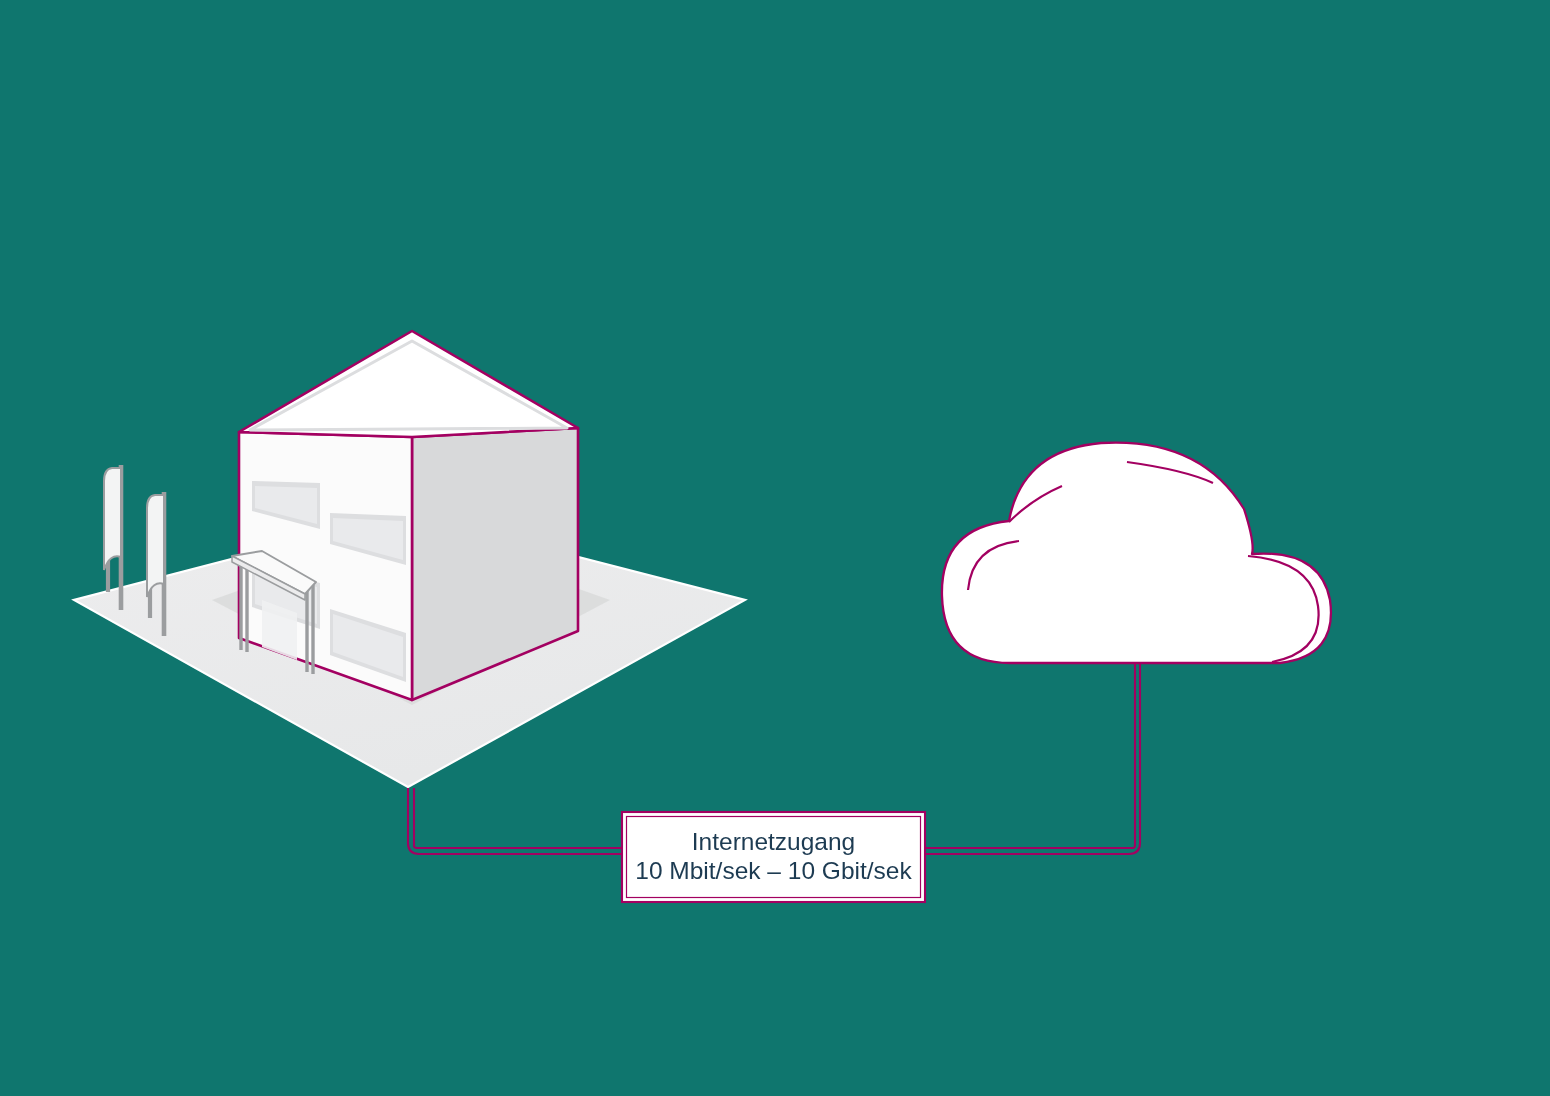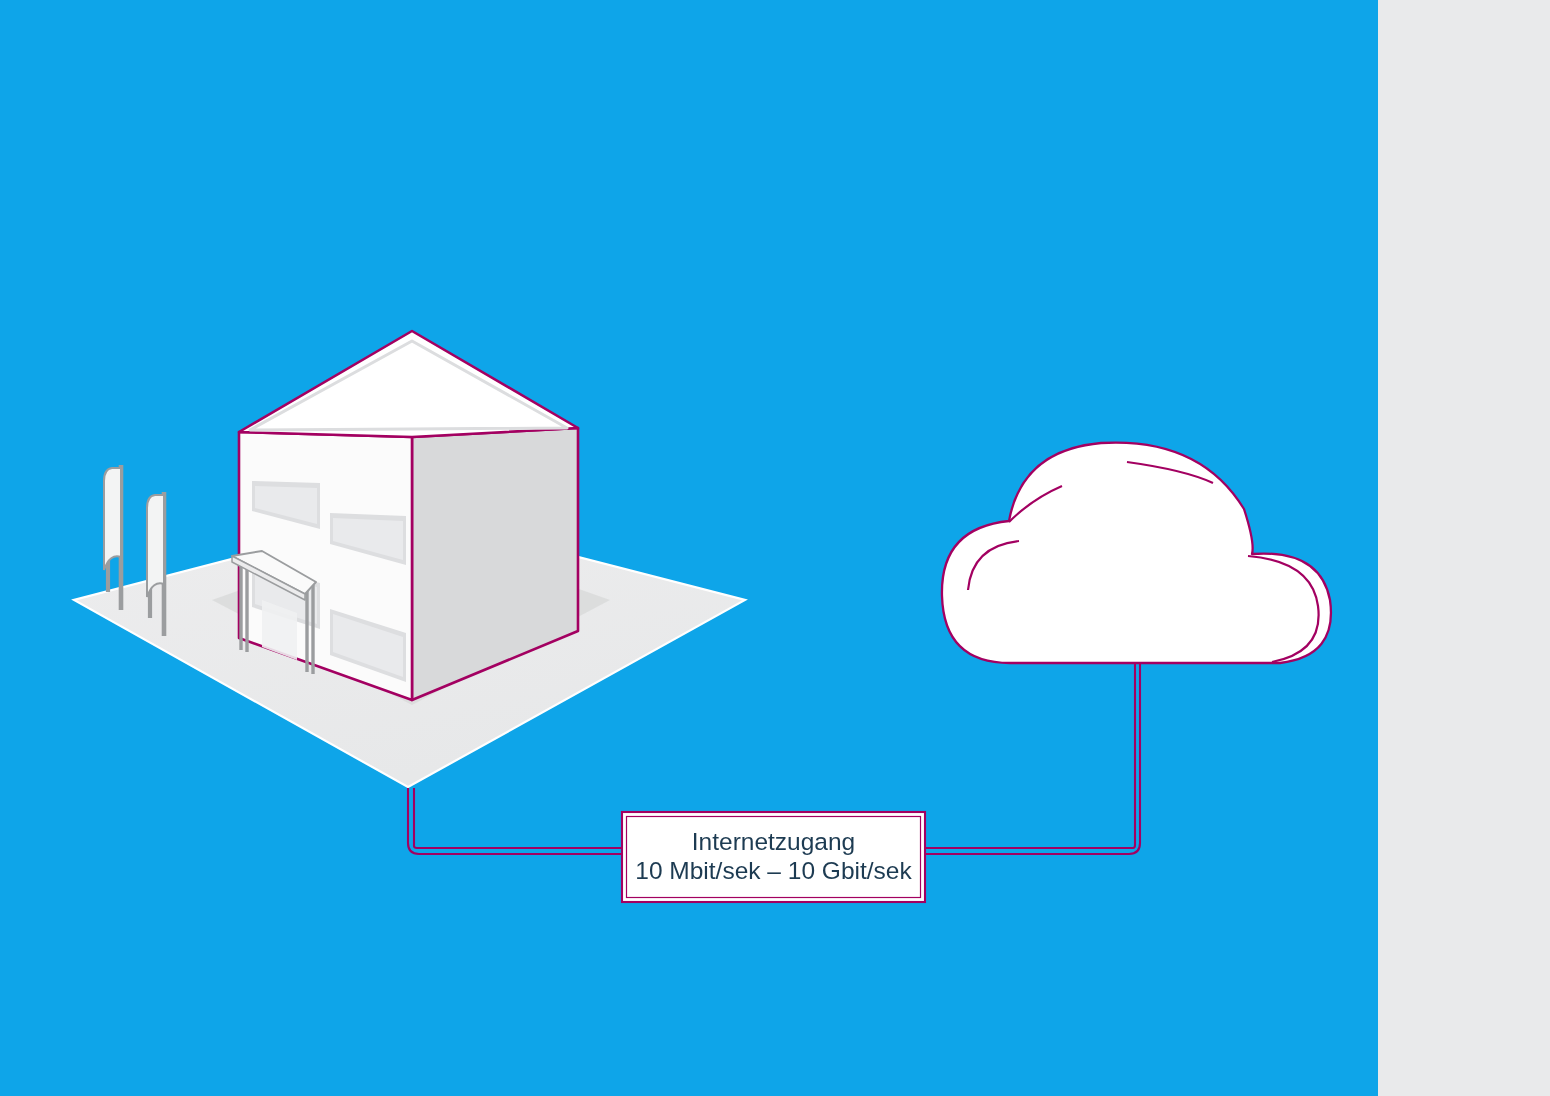--- a/index.html
+++ b/index.html
@@ -8,23 +8,23 @@
     background: #e9eaeb;
   }
   body {
     width: 1550px;
     height: 1096px;
     font-family: "Liberation Sans", sans-serif;
     overflow: hidden;
   }
   #stage {
     position: relative;
-    width: 1378px;
+    width: 1550px;
     height: 1096px;
-    background: #0ea5e9;
+    background: #0f766e;
   }
   #scene {
     position: absolute;
     top: 0; left: 0;
     width: 1550px;
     height: 1096px;
     display: block;
   }
   .label-text {
     font-family: "Liberation Sans", sans-serif;

